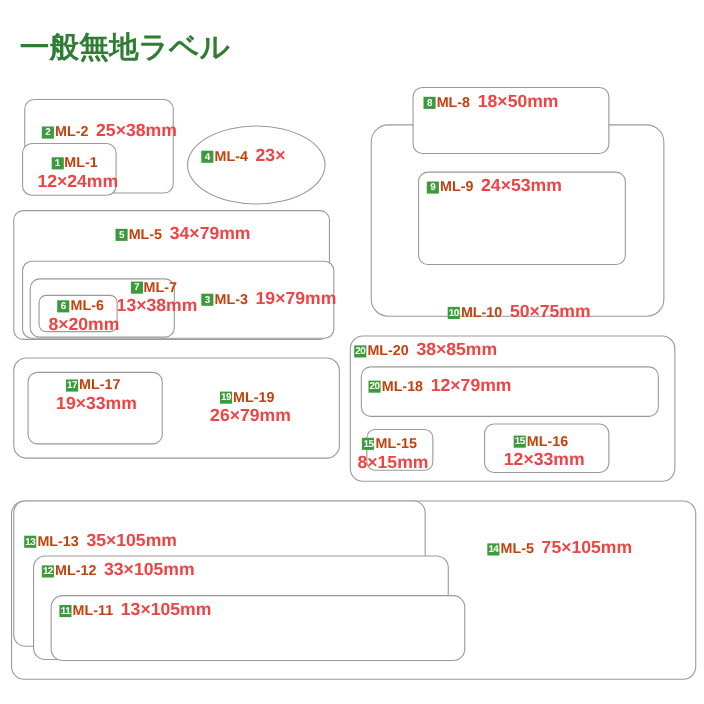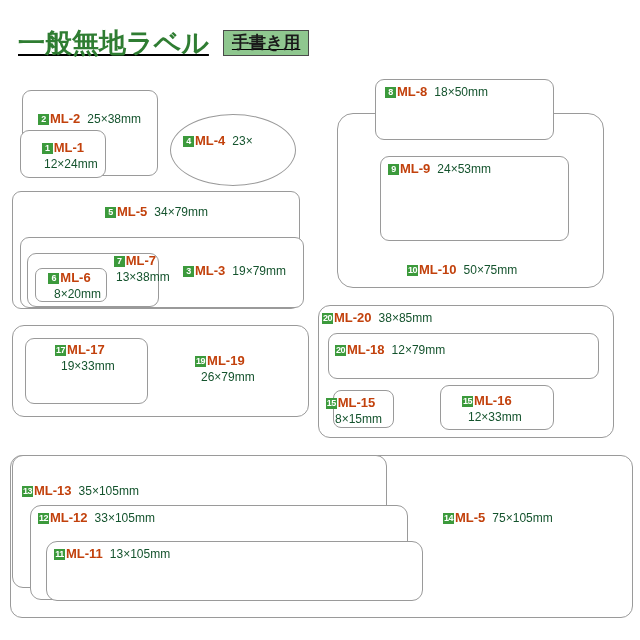--- a/index.html
+++ b/index.html
@@ -21,21 +21,20 @@
   }
 
   
   #header {
     position: absolute;
     left: 18px;
     top: 22px;
     height: 42px;
     display: flex;
     align-items: center;
-    text-decoration: underline;
   }
   #title {
     font-size: 27px;
     font-weight: bold;
     color: #2f7d32;
     letter-spacing: 0px;
     line-height: 1;
     white-space: nowrap;
   }
   #badge {
@@ -84,50 +83,49 @@
     position: relative;
     top: -1px;
   }
   .code {
     color: #c2410c;
     font-size: 13px;
     font-weight: bold;
     margin-left: 1px;
   }
   .dim {
-    color: #14532d;
-    font-size: 12px;
-    font-weight: normal;
+    color: #ef4444;
+    font-size: 16px;
+    font-weight: bold;
     margin-left: 7px;
   }
   
   .tag.stacked {
     display: block;
     text-align: center;
   }
   .tag.stacked .row1 {
     display: flex;
     align-items: baseline;
     justify-content: center;
   }
   .tag.stacked .dim {
     display: block;
-    margin-left: 16px;
+    margin-left: 6px;
     margin-top: 3px;
     text-align: center;
   }
 </style>
 </head>
 <body>
 
 <div id="page">
 
   <div id="header">
     <div id="title">一般無地ラベル</div>
-    <div id="badge">手書き用</div>
   </div>
 
   <div class="label-box" style="left:22px; top:90px; width:136px; height:86px;">
   </div>
   <div class="tag" style="left:38px; top:112px;">
     <span class="num">2</span>
     <span class="code">ML-2</span>
     <span class="dim">25×38mm</span>
   </div>
 
@@ -180,21 +178,21 @@
   <div class="tag stacked" style="left:38px; top:271px;">
     <span class="row1">
       <span class="num">6</span>
       <span class="code">ML-6</span>
     </span>
     <span class="dim">8×20mm</span>
   </div>
 
   <div class="label-box" style="left:337px; top:113px; width:267px; height:175px; border-radius:16px;">
   </div>
-  <div class="tag" style="left:387px; top:263px;padding-left:20px;">
+  <div class="tag" style="left:387px; top:276px;padding-left:20px;">
     <span class="num">10</span>
     <span class="code">ML-10</span>
     <span class="dim">50×75mm</span>
   </div>
 
   <div class="label-box" style="left:375px; top:79px; width:179px; height:61px;">
   </div>
   <div class="tag" style="left:385px; top:85px;">
     <span class="num">8</span>
     <span class="code">ML-8</span>
@@ -260,21 +258,21 @@
   <div class="tag stacked" style="left:452px; top:394px;">
     <span class="row1">
       <span class="num">15</span>
       <span class="code">ML-16</span>
     </span>
     <span class="dim">12×33mm</span>
   </div>
 
   <div class="label-box" style="left:10px; top:455px; width:623px; height:163px; border-radius:12px;">
   </div>
-  <div class="tag" style="left:443px; top:491px;margin-top:20px;">
+  <div class="tag" style="left:443px; top:491px;">
     <span class="num">14</span>
     <span class="code">ML-5</span>
     <span class="dim">75×105mm</span>
   </div>
 
   <div class="label-box" style="left:12px; top:455px; width:375px; height:133px; border-radius:11px;">
   </div>
   <div class="tag" style="left:22px; top:484px;">
     <span class="num">13</span>
     <span class="code">ML-13</span>

